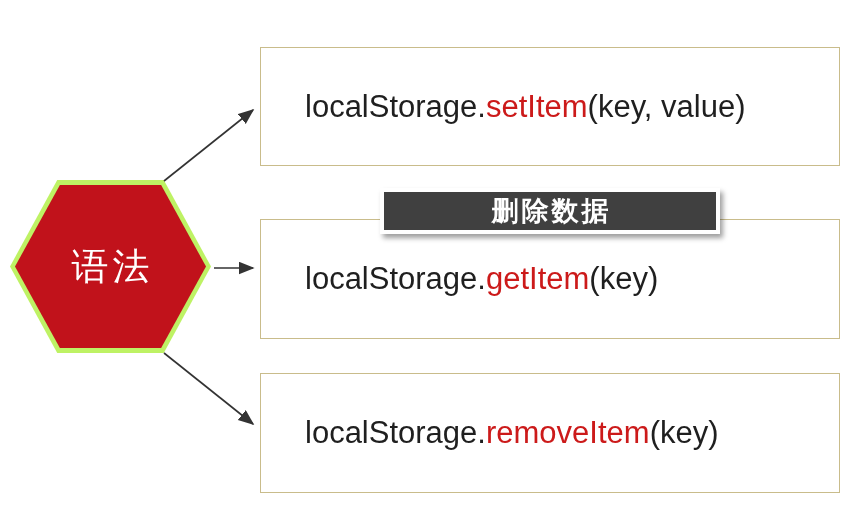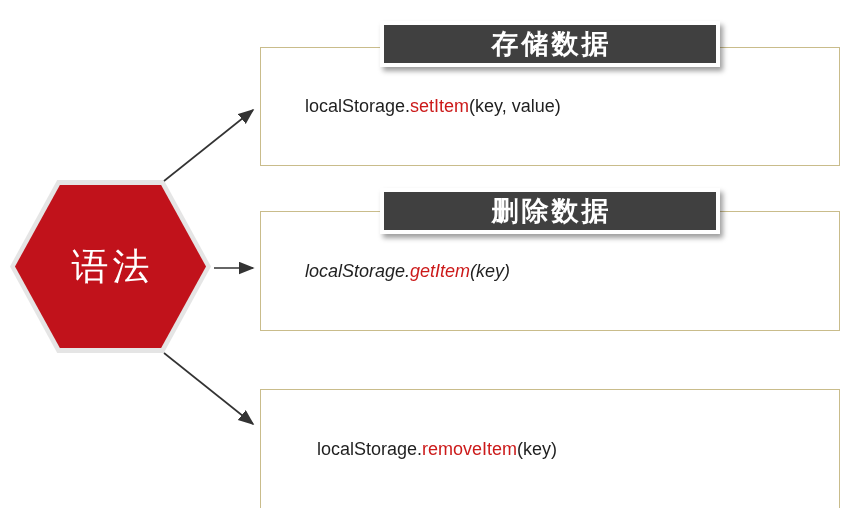--- a/index.html
+++ b/index.html
@@ -16,21 +16,21 @@
     overflow: hidden;
   }
 
   
   .hex-outer {
     position: absolute;
     left: 10px;
     top: 180px;
     width: 201px;
     height: 173px;
-    background: #e5e5e5;
+    background: #bef264;
     clip-path: polygon(23.5% 0%, 76.5% 0%, 100% 50%, 76.5% 100%, 23.5% 100%, 0% 50%);
     filter: drop-shadow(3px 4px 3px rgba(110,110,110,0.55));
   }
   .hex-inner {
     position: absolute;
     left: 5px;
     top: 5px;
     right: 5px;
     bottom: 5px;
     background: #c1121b;
@@ -52,26 +52,26 @@
     position: absolute;
     left: 260px;
     width: 580px;
     background: #ffffff;
     border: 1px solid #c9bc8b;
     box-sizing: border-box;
     display: flex;
     align-items: center;
   }
   .card-1 { top: 47px;  height: 119px; }
-  .card-2 { top: 211px; height: 120px; font-style: italic; }
-  .card-3 { top: 389px; height: 120px; padding-left: 12px; }
+  .card-2 { top: 219px; height: 120px; }
+  .card-3 { top: 373px; height: 120px; }
 
   .code {
     padding-left: 44px;
-    font-size: 18px;
+    font-size: 31px;
     color: #1f1f1f;
     white-space: nowrap;
   }
   .code .method { color: #cc1a1a; }
 
   
   .chip {
     position: absolute;
     left: 380px;
     width: 340px;
@@ -127,23 +127,20 @@
     <div class="hex-inner">
       <span class="hex-label">语法</span>
     </div>
   </div>
 
   <div class="card card-1">
     <div class="code">
       <span>localStorage.</span><span class="method">setItem</span><span>(key, value)</span>
     </div>
   </div>
-  <div class="chip chip-1">
-    <span class="chip-label">存储数据</span>
-  </div>
 
   <div class="card card-2">
     <div class="code">
       <span>localStorage.</span><span class="method">getItem</span><span>(key)</span>
     </div>
   </div>
   <div class="chip chip-2">
     <span class="chip-label">删除数据</span>
   </div>
 

